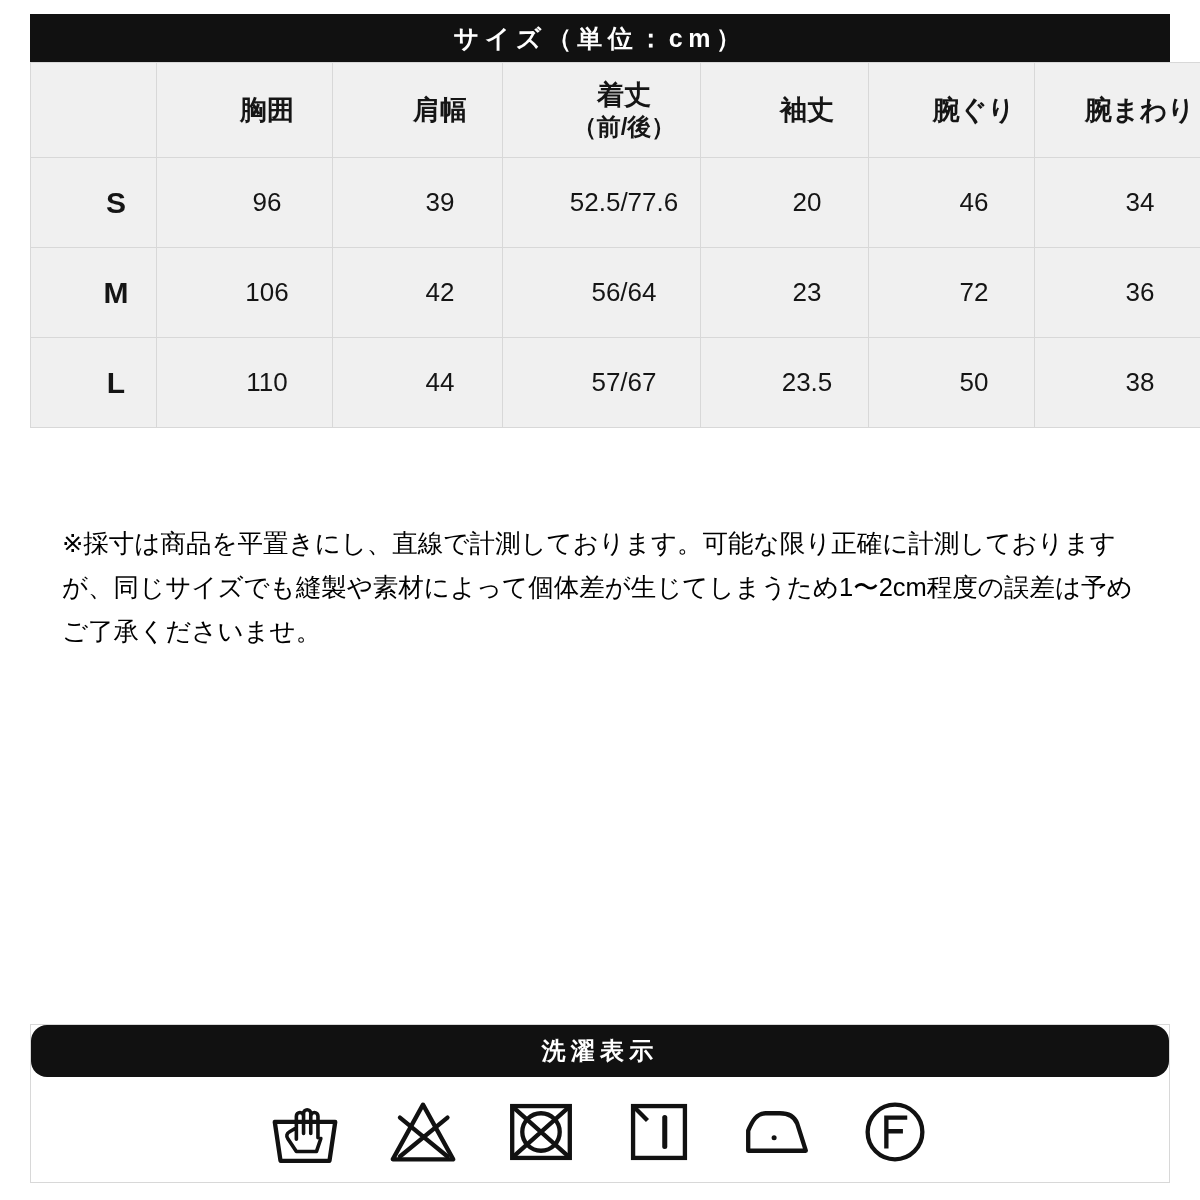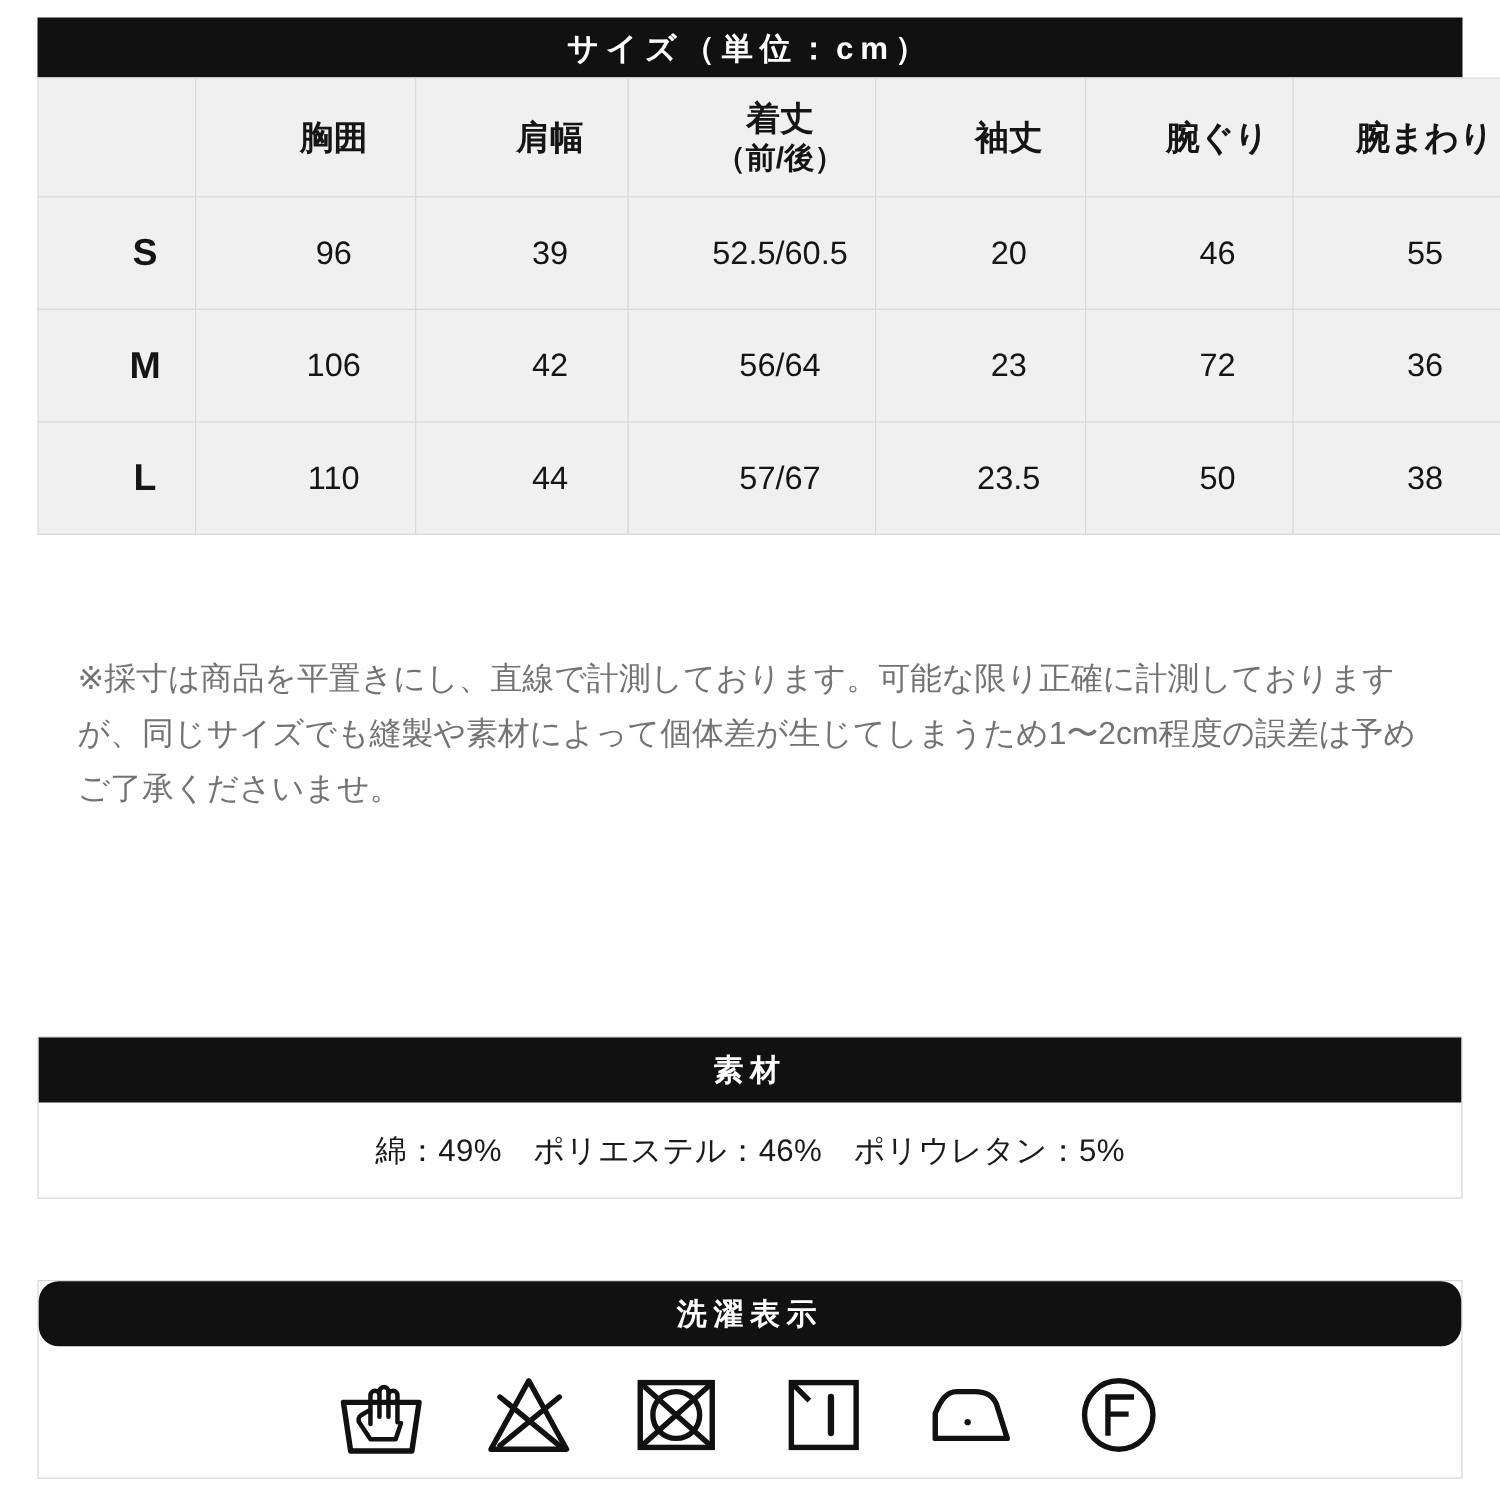--- a/index.html
+++ b/index.html
@@ -94,21 +94,21 @@
   
   .notes {
     position: absolute;
     left: 62px;
     top: 522px;
     width: 1085px;
   }
   .note {
     font-size: 25.5px;
     line-height: 1.72;
-    color: #737373;
+    color: #000000;
     margin: 0 0 34px 0;
     text-indent: 0;
   }
 
   
   .material-block {
     position: absolute;
     left: 30px;
     top: 829px;
     width: 1140px;
@@ -198,24 +198,24 @@
           <th>
             <span>腕まわり</span>
           </th>
         </tr>
       </thead>
       <tbody>
         <tr>
           <th>S</th>
           <td>96</td>
           <td>39</td>
-          <td>52.5/60.5</td>
+          <td>52.5/77.6</td>
           <td>20</td>
           <td>46</td>
-          <td>55</td>
+          <td>34</td>
         </tr>
         <tr>
           <th>M</th>
           <td>106</td>
           <td>42</td>
           <td>56/64</td>
           <td>23</td>
           <td>72</td>
           <td>36</td>
         </tr>
@@ -229,24 +229,20 @@
           <td>38</td>
         </tr>
       </tbody>
     </table>
   </div>
 
   <div class="notes">
     <div class="note">※採寸は商品を平置きにし、直線で計測しております。可能な限り正確に計測しておりますが、同じサイズでも縫製や素材によって個体差が生じてしまうため1〜2cm程度の誤差は予めご了承くださいませ。</div>
   </div>
 
-  <div class="material-block">
-    <div class="bar material-bar">素材</div>
-    <div class="material-body">綿：49%　ポリエステル：46%　ポリウレタン：5%</div>
-  </div>
 
   <div class="wash-block">
     <div class="bar wash-bar">洗濯表示</div>
     <div class="wash-body">
 
       <svg class="wash-icon" viewBox="0 0 100 100">
         <path d="M8 36 H92 L84 90 H16 Z" fill="none" stroke="#111" stroke-width="6" stroke-linejoin="round"></path>
         <path d="M38 60 V28 a5 5 0 0 1 10 0 V52 M48 52 V24 a5 5 0 0 1 10 0 V52 M58 52 V28 a5 5 0 0 1 10 0 V58
                  M38 44 l-10 6 a6 6 0 0 0 -2 9 l12 18 h28 l6 -18" fill="none" stroke="#111" stroke-width="5" stroke-linecap="round" stroke-linejoin="round"></path>
       </svg>

